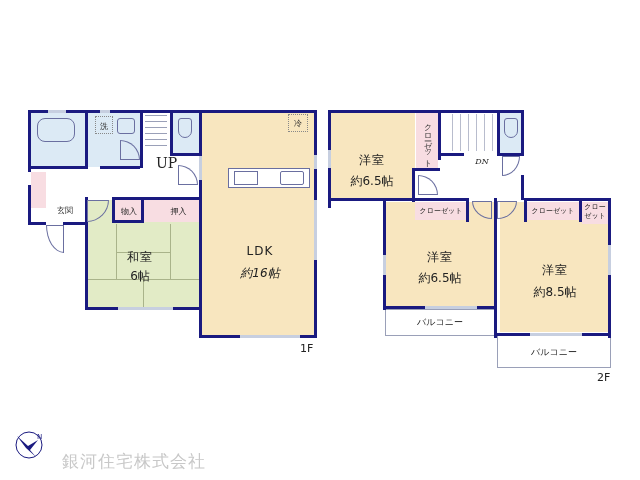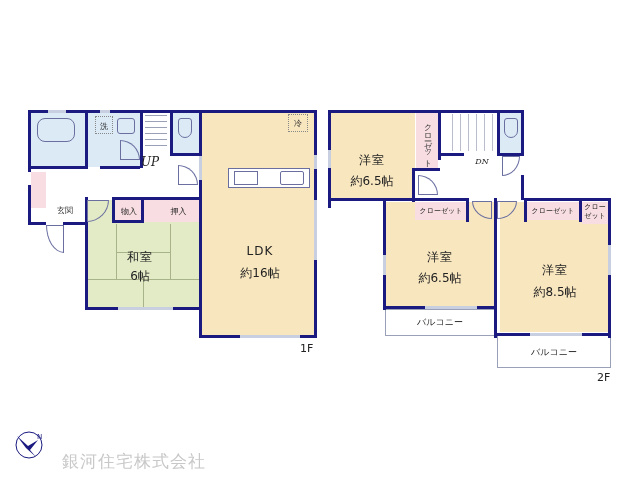--- a/index.html
+++ b/index.html
@@ -88,28 +88,28 @@
   <div class="abs" style="left:178px;top:118px;width:14px;height:20px;border:1px solid #6a6fa0;border-radius:3px 3px 7px 7px;"></div>
   <div class="abs" style="left:95px;top:116px;width:18px;height:18px;border:1px dotted #888;"></div>
   <div class="abs" style="left:288px;top:114px;width:20px;height:18px;border:1px dotted #888;"></div>
   <div class="abs" style="left:228px;top:168px;width:82px;height:20px;border:1px solid #6a6fa0;background:#fff;"></div>
   <div class="abs" style="left:234px;top:171px;width:24px;height:14px;border:1px solid #6a6fa0;"></div>
   <div class="abs" style="left:280px;top:171px;width:24px;height:14px;border:1px solid #6a6fa0;border-radius:2px;"></div>
   <div class="abs" style="left:145px;top:115px;width:22px;height:36px;background:repeating-linear-gradient(0deg,#fff 0 5px,#9aa0b8 5px 6px);"></div>
 
   <div class="lbl small" style="left:96px;top:121px;width:16px;">洗</div>
   <div class="lbl small" style="left:288px;top:118px;width:20px;">冷</div>
-  <div class="lbl" style="left:140px;top:155px;width:20px;font-size:12px;font-style:italic;font-family:'DejaVu Serif',serif;">UP</div>
+  <div class="lbl" style="left:156px;top:155px;width:20px;font-size:14px;font-family:'DejaVu Serif',serif;">UP</div>
   <div class="lbl small" style="left:50px;top:205px;width:30px;">玄関</div>
   <div class="lbl small" style="left:115px;top:206px;width:28px;">物入</div>
   <div class="lbl small" style="left:144px;top:206px;width:69px;">押入</div>
   <div class="lbl big" style="left:110px;top:249px;width:60px;">和室</div>
   <div class="lbl sub" style="left:110px;top:268px;width:60px;">6帖</div>
   <div class="lbl big" style="left:220px;top:244px;width:80px;">LDK</div>
-  <div class="lbl sub" style="left:220px;top:265px;width:80px;">約16帖</div>
+  <div class="lbl sub" style="left:220px;top:265px;width:80px;font-style:italic;">約16帖</div>
   <div class="floorlbl" style="left:300px;top:342px;">1F</div>
 </div>
 
 <div>
 
   <div class="room wood" style="left:330px;top:112px;width:85px;height:86px;"></div>
   <div class="room storage" style="left:416px;top:112px;width:22px;height:58px;"></div>
   <div class="room hall" style="left:443px;top:112px;width:54px;height:42px;"></div>
   <div class="room wet" style="left:500px;top:112px;width:22px;height:42px;"></div>
   <div class="room wood" style="left:386px;top:202px;width:108px;height:104px;"></div>

